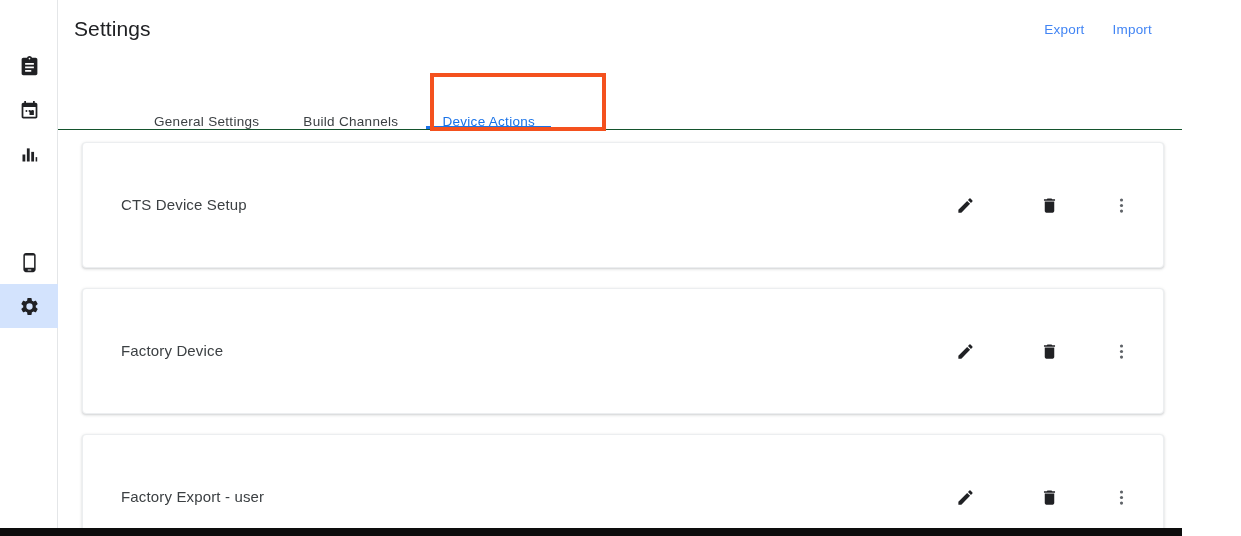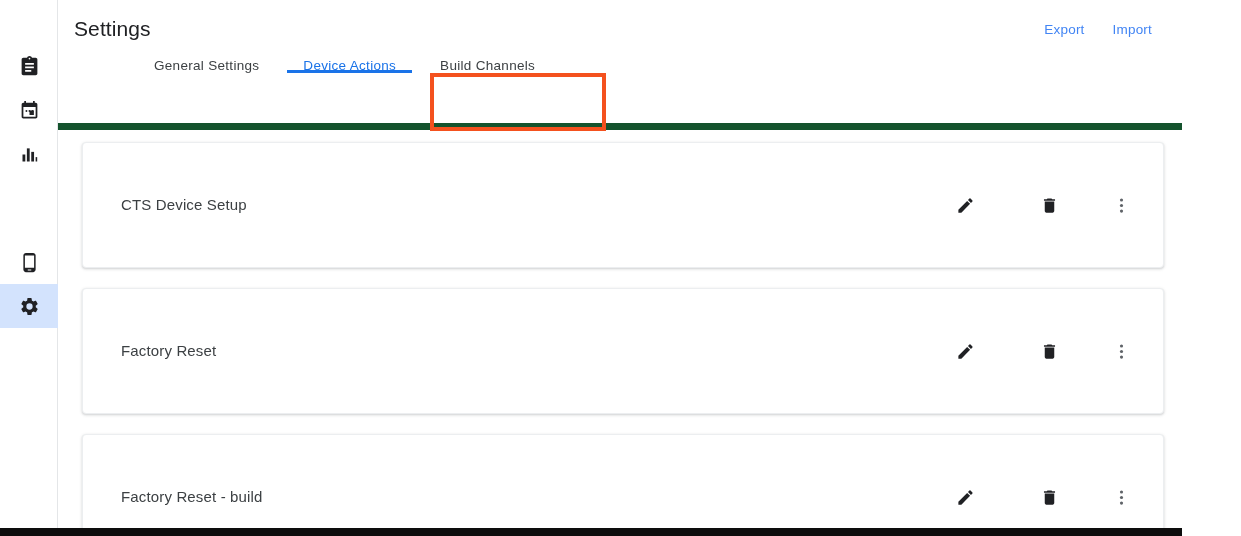--- a/index.html
+++ b/index.html
@@ -85,23 +85,23 @@
     border: none;
     font-family: inherit;
     text-align: right;
   }
 
   
   .tabbar {
     position: relative;
     height: 72px;
     display: flex;
-    align-items: flex-start;
+    align-items: flex-end;
     padding-left: 74px;
-    border-bottom: 7px solid #14532d;
+    border-bottom: 1px solid #14532d;
   }
   .tab {
     position: relative;
     display: flex;
     align-items: center;
     justify-content: center;
     padding: 0 22px;
     min-width: 110px;
     font-size: 13.5px;
     color: #3c4043;
@@ -262,22 +262,22 @@
 
     <div class="header">
       <div class="page-title">Settings</div>
       <div class="header-spacer"></div>
       <button class="link-btn">Export</button>
       <button class="link-btn">Import</button>
     </div>
 
     <div class="tabbar">
       <div class="tab">General Settings</div>
+      <div class="tab">Build Channels</div>
       <div class="tab active">Device Actions</div>
-      <div class="tab">Build Channels</div>
     </div>
 
     <div class="annot-box"></div>
 
     <div class="content">
 
       <div class="card">
         <div class="card-body">
           <div class="card-title">CTS Device Setup</div>
         </div>
@@ -303,21 +303,21 @@
                 <circle class="ico-grey" cx="12" cy="12" r="2"></circle>
                 <circle class="ico-grey" cx="12" cy="19" r="2"></circle>
               </svg>
             </span>
           </button>
         </div>
       </div>
 
       <div class="card">
         <div class="card-body">
-          <div class="card-title">Factory Reset</div>
+          <div class="card-title">Factory Device</div>
 
         </div>
         <div class="card-actions">
           <button class="icon-btn spacer-edit">
             <span>
               <svg width="19" height="19" viewBox="0 0 24 24" aria-hidden="true">
                 <path class="ico-dark" d="M3 17.25V21h3.75L17.81 9.94l-3.75-3.75L3 17.25zM20.71 7.04a.996.996 0 000-1.41l-2.34-2.34a.996.996 0 00-1.41 0l-1.83 1.83 3.75 3.75 1.83-1.83z"></path>
               </svg>
             </span>
           </button>
@@ -335,21 +335,21 @@
                 <circle class="ico-grey" cx="12" cy="12" r="2"></circle>
                 <circle class="ico-grey" cx="12" cy="19" r="2"></circle>
               </svg>
             </span>
           </button>
         </div>
       </div>
 
       <div class="card">
         <div class="card-body">
-          <div class="card-title">Factory Reset - build</div>
+          <div class="card-title">Factory Export - user</div>
         </div>
         <div class="card-actions">
           <button class="icon-btn spacer-edit">
             <span>
               <svg width="19" height="19" viewBox="0 0 24 24" aria-hidden="true">
                 <path class="ico-dark" d="M3 17.25V21h3.75L17.81 9.94l-3.75-3.75L3 17.25zM20.71 7.04a.996.996 0 000-1.41l-2.34-2.34a.996.996 0 00-1.41 0l-1.83 1.83 3.75 3.75 1.83-1.83z"></path>
               </svg>
             </span>
           </button>
           <button class="icon-btn spacer-delete">

